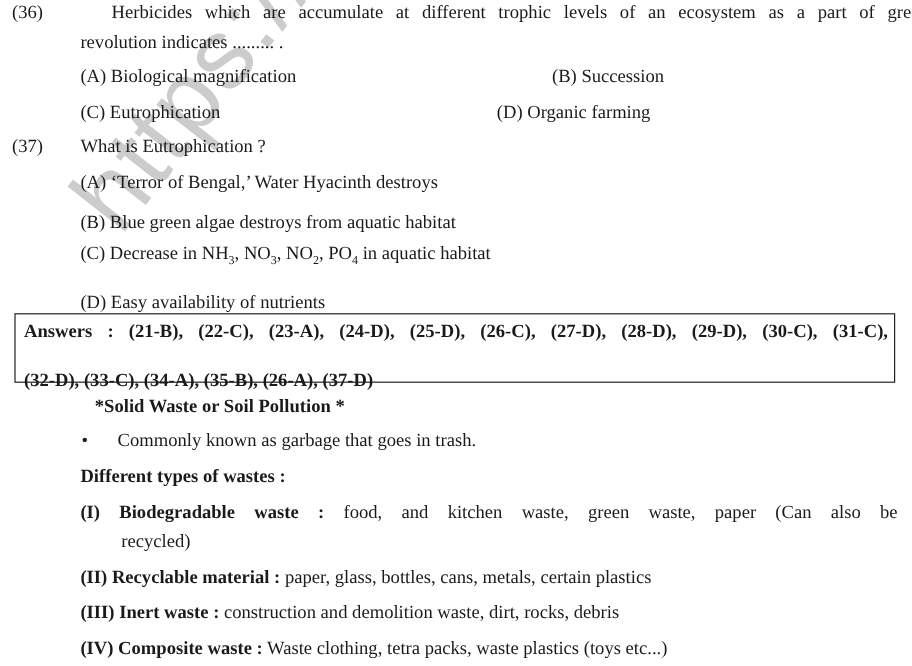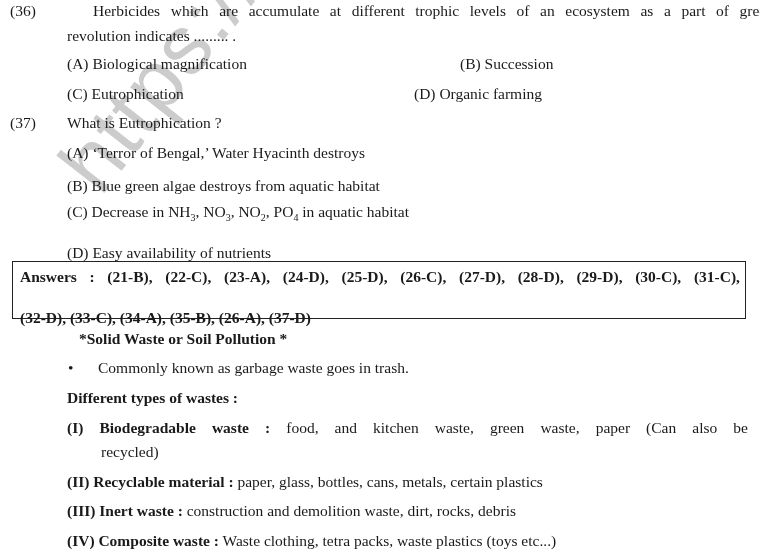--- a/index.html
+++ b/index.html
@@ -46,21 +46,21 @@
   <span class="line" style="left:67px; top:244px;">(D) Easy availability of nutrients</span>
 </div>
 
 <div class="ansbox"></div>
 <span class="line b just" style="left:20px; top:268px; width:720px;">Answers : (21-B), (22-C), (23-A), (24-D), (25-D), (26-C), (27-D), (28-D), (29-D), (30-C), (31-C),</span>
 <span class="line b" style="left:20px; top:294px;margin-top:15px;">(32-D), (33-C), (34-A), (35-B), (26-A), (37-D)</span>
 
 <div>
   <span class="line b" style="left:67px; top:330px;margin-left:12px;">*Solid Waste or Soil Pollution *</span>
   <span class="line" style="left:68px; top:359px;">•</span>
-  <span class="line" style="left:98px; top:359px;">Commonly known as garbage waste  goes in trash.</span>
+  <span class="line" style="left:98px; top:359px;">Commonly known as garbage that  goes in trash.</span>
   <span class="line b" style="left:67px; top:389px;">Different types of wastes :</span>
 
   <span class="line just" style="left:67px; top:419px; width:681px;"><span class="b">(I)  Biodegradable waste :</span><span>  food, and kitchen waste, green waste, paper (Can also be</span></span>
   <span class="line" style="left:101px; top:443px;">recycled)</span>
 
   <span class="line" style="left:67px; top:473px;"><span class="b">(II) Recyclable material :</span><span> paper, glass, bottles, cans, metals, certain plastics</span></span>
 
   <span class="line" style="left:67px; top:502px;"><span class="b">(III) Inert waste :</span><span> construction and demolition waste, dirt, rocks, debris</span></span>
 
   <span class="line" style="left:67px; top:532px;"><span class="b">(IV) Composite waste :</span><span> Waste clothing, tetra packs, waste plastics (toys etc...)</span></span>

